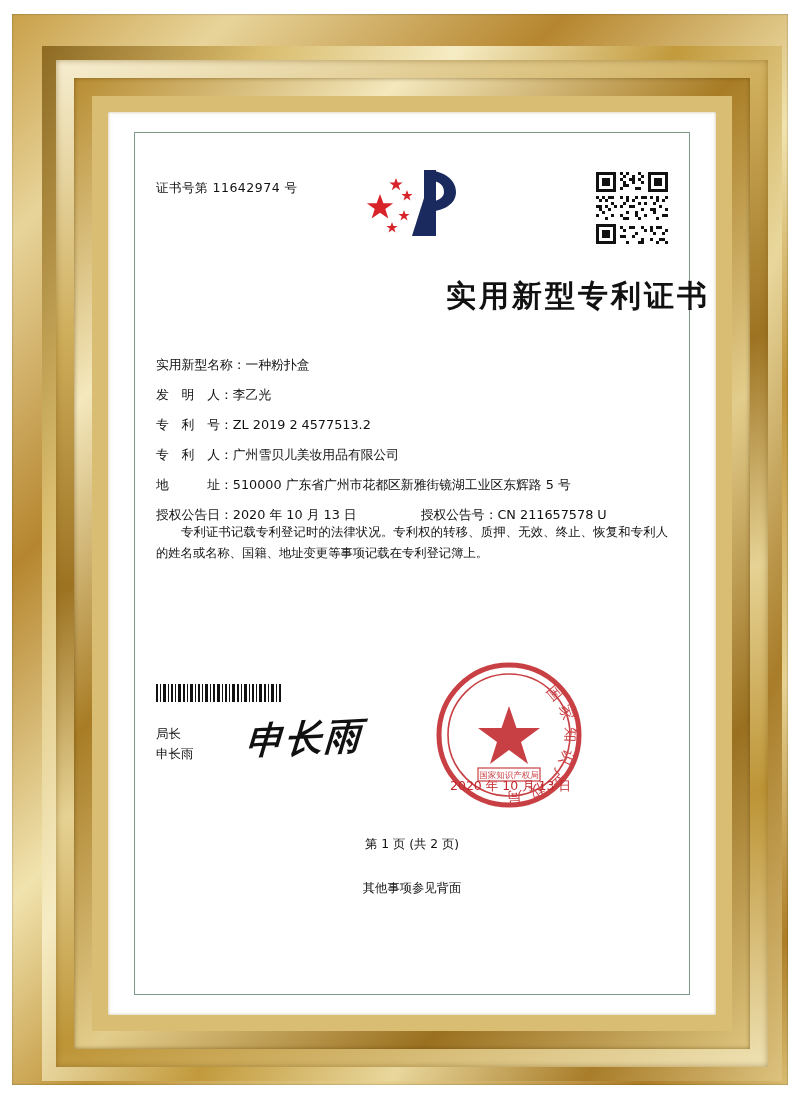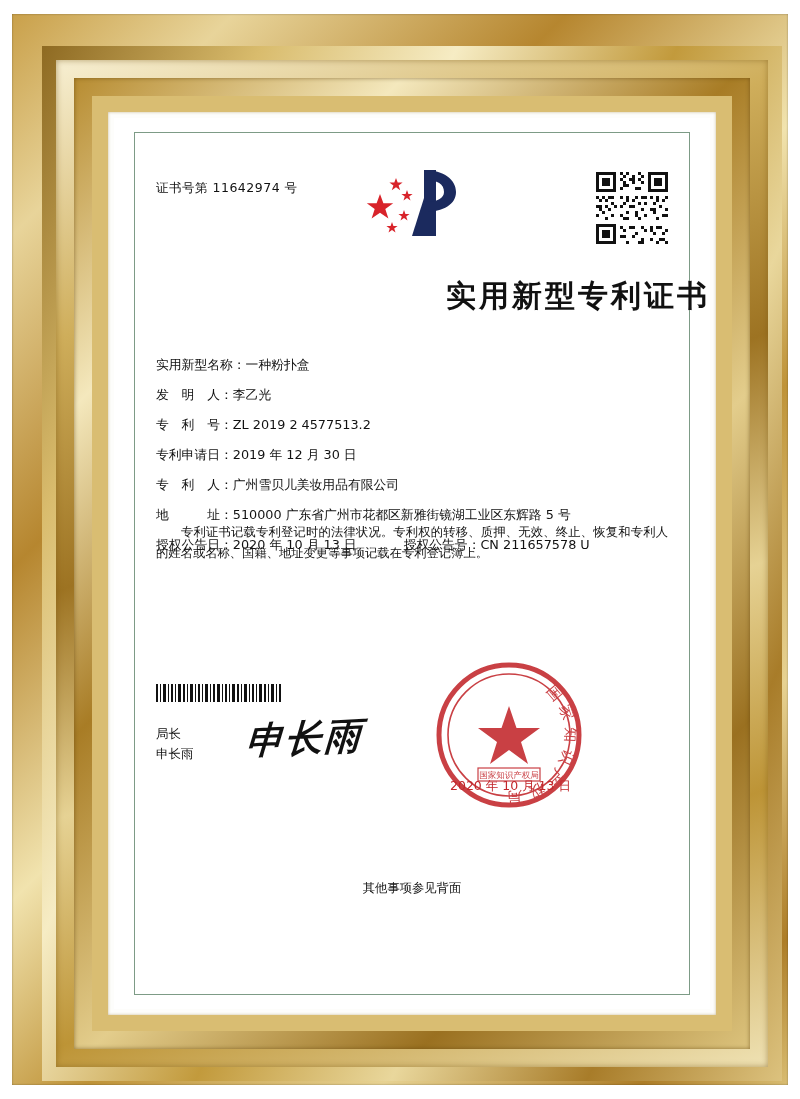--- a/index.html
+++ b/index.html
@@ -123,21 +123,21 @@
     font-size: 12.8px;
     line-height: 30px;
     white-space: nowrap;
   }
   .field-label {
     display: inline-block;
   }
   .field-value { }
   .field-row .second-label {
     display: inline-block;
-    margin-left: 47px;
+    margin-left: 64px;
   }
 
   .paragraphs {
     position: absolute;
     left: 42px; top: 404px;
     width: 512px;
     font-size: 12.3px;
     line-height: 21px;
     text-align: justify;
   }
@@ -337,23 +337,20 @@
         <div class="field-row">
           <span class="field-label">实用新型名称：</span><span class="field-value">一种粉扑盒</span>
         </div>
         <div class="field-row">
           <span class="field-label">发　明　人：</span><span class="field-value">李乙光</span>
         </div>
         <div class="field-row">
           <span class="field-label">专　利　号：</span><span class="field-value">ZL 2019 2 4577513.2</span>
         </div>
         <div class="field-row">
-          <span class="field-label">专利申请日：</span><span class="field-value">2019 年 12 月 30 日</span>
-        </div>
-        <div class="field-row">
           <span class="field-label">专　利　人：</span><span class="field-value">广州雪贝儿美妆用品有限公司</span>
         </div>
         <div class="field-row">
           <span class="field-label">地　　　址：</span><span class="field-value">510000 广东省广州市花都区新雅街镜湖工业区东辉路 5 号</span>
         </div>
         <div class="field-row">
           <span class="field-label">授权公告日：</span><span class="field-value">2020 年 10 月 13 日</span><span class="second-label">授权公告号：</span><span class="field-value">CN 211657578 U</span>
         </div>
       </div>
 
@@ -421,17 +418,18 @@
 
             <path id="sealArc" d="M 75,18 A 57,57 0 1 1 74.9,18" fill="none"></path>
             <text font-family="'DejaVu Sans', sans-serif" font-size="15" fill="#c2262b" letter-spacing="6">
               <textPath href="#sealArc" startOffset="11%">国家知识产权局</textPath>
             </text>
           </g>
         </svg>
       </div>
       <div class="seal-date">2020 年 10 月 13 日</div>
 
+      <div class="page-no">第 1 页 (共 2 页)</div>
       <div class="footnote">其他事项参见背面</div>
 
     </div>
   </div>
 </div>
 
 </body></html>

